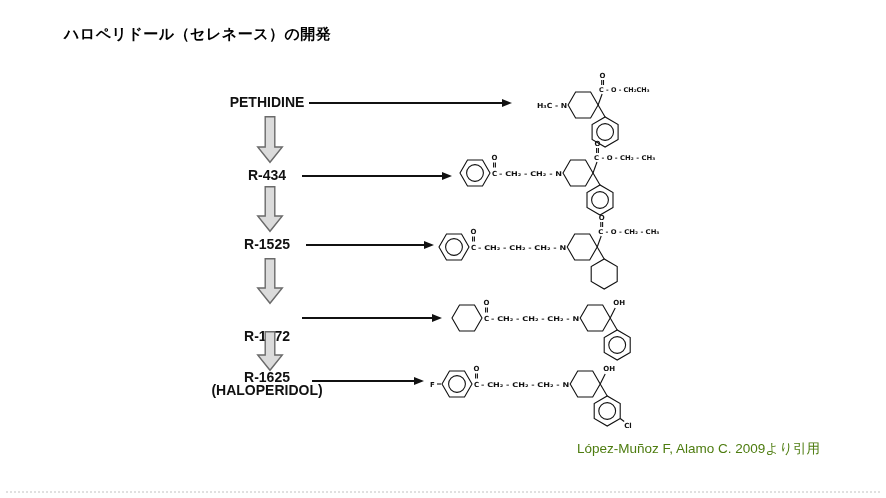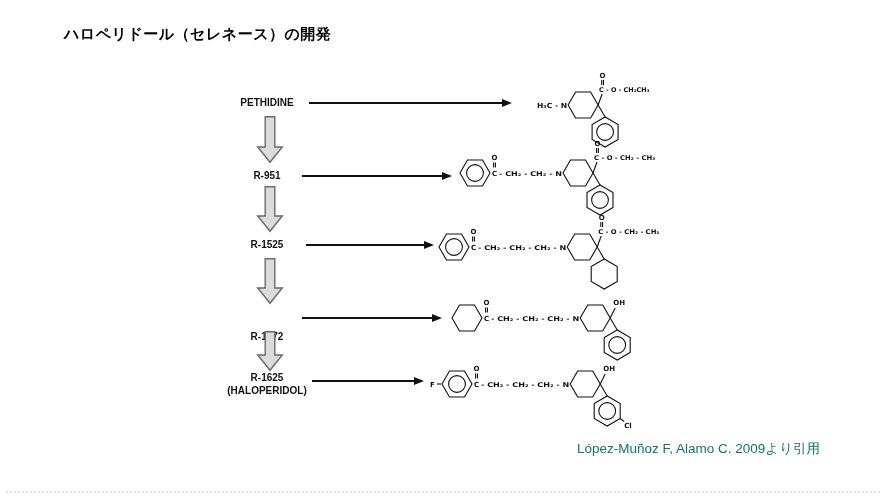--- a/index.html
+++ b/index.html
@@ -1,22 +1,22 @@
 <!DOCTYPE html>
 <html><head>
 <meta charset="utf-8">
 <style>
   html,body{margin:0;padding:0;background:#ffffff;}
   .slide{position:relative;width:886px;height:498px;background:#fff;overflow:hidden;
          font-family:"Liberation Sans","DejaVu Sans",sans-serif;}
   .slide-title{position:absolute;left:64px;top:25px;margin:0;font-size:15px;font-weight:700;
          color:#000;letter-spacing:.5px;}
   .row-label{position:absolute;transform:translateX(-50%);text-align:center;
-         font-size:10px;font-weight:700;color:#111;white-space:nowrap;line-height:13px;}
-  .citation{position:absolute;right:66px;top:440px;font-size:13.5px;color:#0f766e;}
+         font-size:14px;font-weight:700;color:#111;white-space:nowrap;line-height:13px;}
+  .citation{position:absolute;right:66px;top:440px;font-size:13.5px;color:#4d7c0f;}
   .dotted-rule{position:absolute;left:6px;right:6px;top:491px;border-top:2px dotted #e0e0e0;}
   svg{position:absolute;overflow:visible;}
   svg text{font-family:"DejaVu Sans",sans-serif;}
 </style>
 </head>
 <body>
 
 <div class="slide">
   <h1 class="slide-title">ハロペリドール（セレネース）の開発</h1>
   <div id="diagram">
@@ -33,21 +33,21 @@
         <line x1="63.099999999999994" y1="40" x2="67.1" y2="29" stroke="#111111" stroke-width="1.1"></line>
         <text x="64.1" y="27" text-anchor="start" font-size="6.5" font-weight="700" fill="#111111" textLength="50.4" lengthAdjust="spacingAndGlyphs">C - O - CH₂CH₃</text>
         <line x1="66.69999999999999" y1="15" x2="66.69999999999999" y2="20" stroke="#111111" stroke-width="1.1"></line>
         <line x1="68.5" y1="15" x2="68.5" y2="20" stroke="#111111" stroke-width="1.1"></line>
         <text x="67.6" y="12.5" text-anchor="middle" font-size="7" font-weight="700" fill="#111111">O</text>
         <line x1="63.099999999999994" y1="40" x2="70.1" y2="52" stroke="#111111" stroke-width="1.1"></line>
         <polygon points="83.1,74.5 70.1,82.0 57.1,74.5 57.1,59.5 70.1,52.0 83.1,59.5" fill="none" stroke="#111111" stroke-width="1.1"></polygon>
         <circle cx="70.1" cy="67" r="8.4" fill="none" stroke="#111111" stroke-width="1.1"></circle>
       </svg>
       <div class="row-label" style="left: 267px; top: 169px;">
-        <div>R-951</div>
+        <div>R-434</div>
       </div>
       <svg width="150" height="12" style="left:302px;top:170px">
         <line x1="0" y1="6" x2="141" y2="6" stroke="#111111" stroke-width="2.2"></line>
         <polygon points="140,2 150,6 140,10" fill="#111111"></polygon>
       </svg>
       <svg width="260" height="96" style="left:458px;top:133px">
         <polygon points="32.0,40.0 24.5,53.0 9.5,53.0 2.0,40.0 9.5,27.0 24.5,27.0" fill="none" stroke="#111111" stroke-width="1.1"></polygon>
         <circle cx="17" cy="40" r="8.4" fill="none" stroke="#111111" stroke-width="1.1"></circle>
         <text x="36.5" y="42.5" text-anchor="middle" font-size="7" font-weight="700" fill="#111111">C</text>
         <line x1="35.6" y1="29.5" x2="35.6" y2="34.5" stroke="#111111" stroke-width="1.1"></line>

